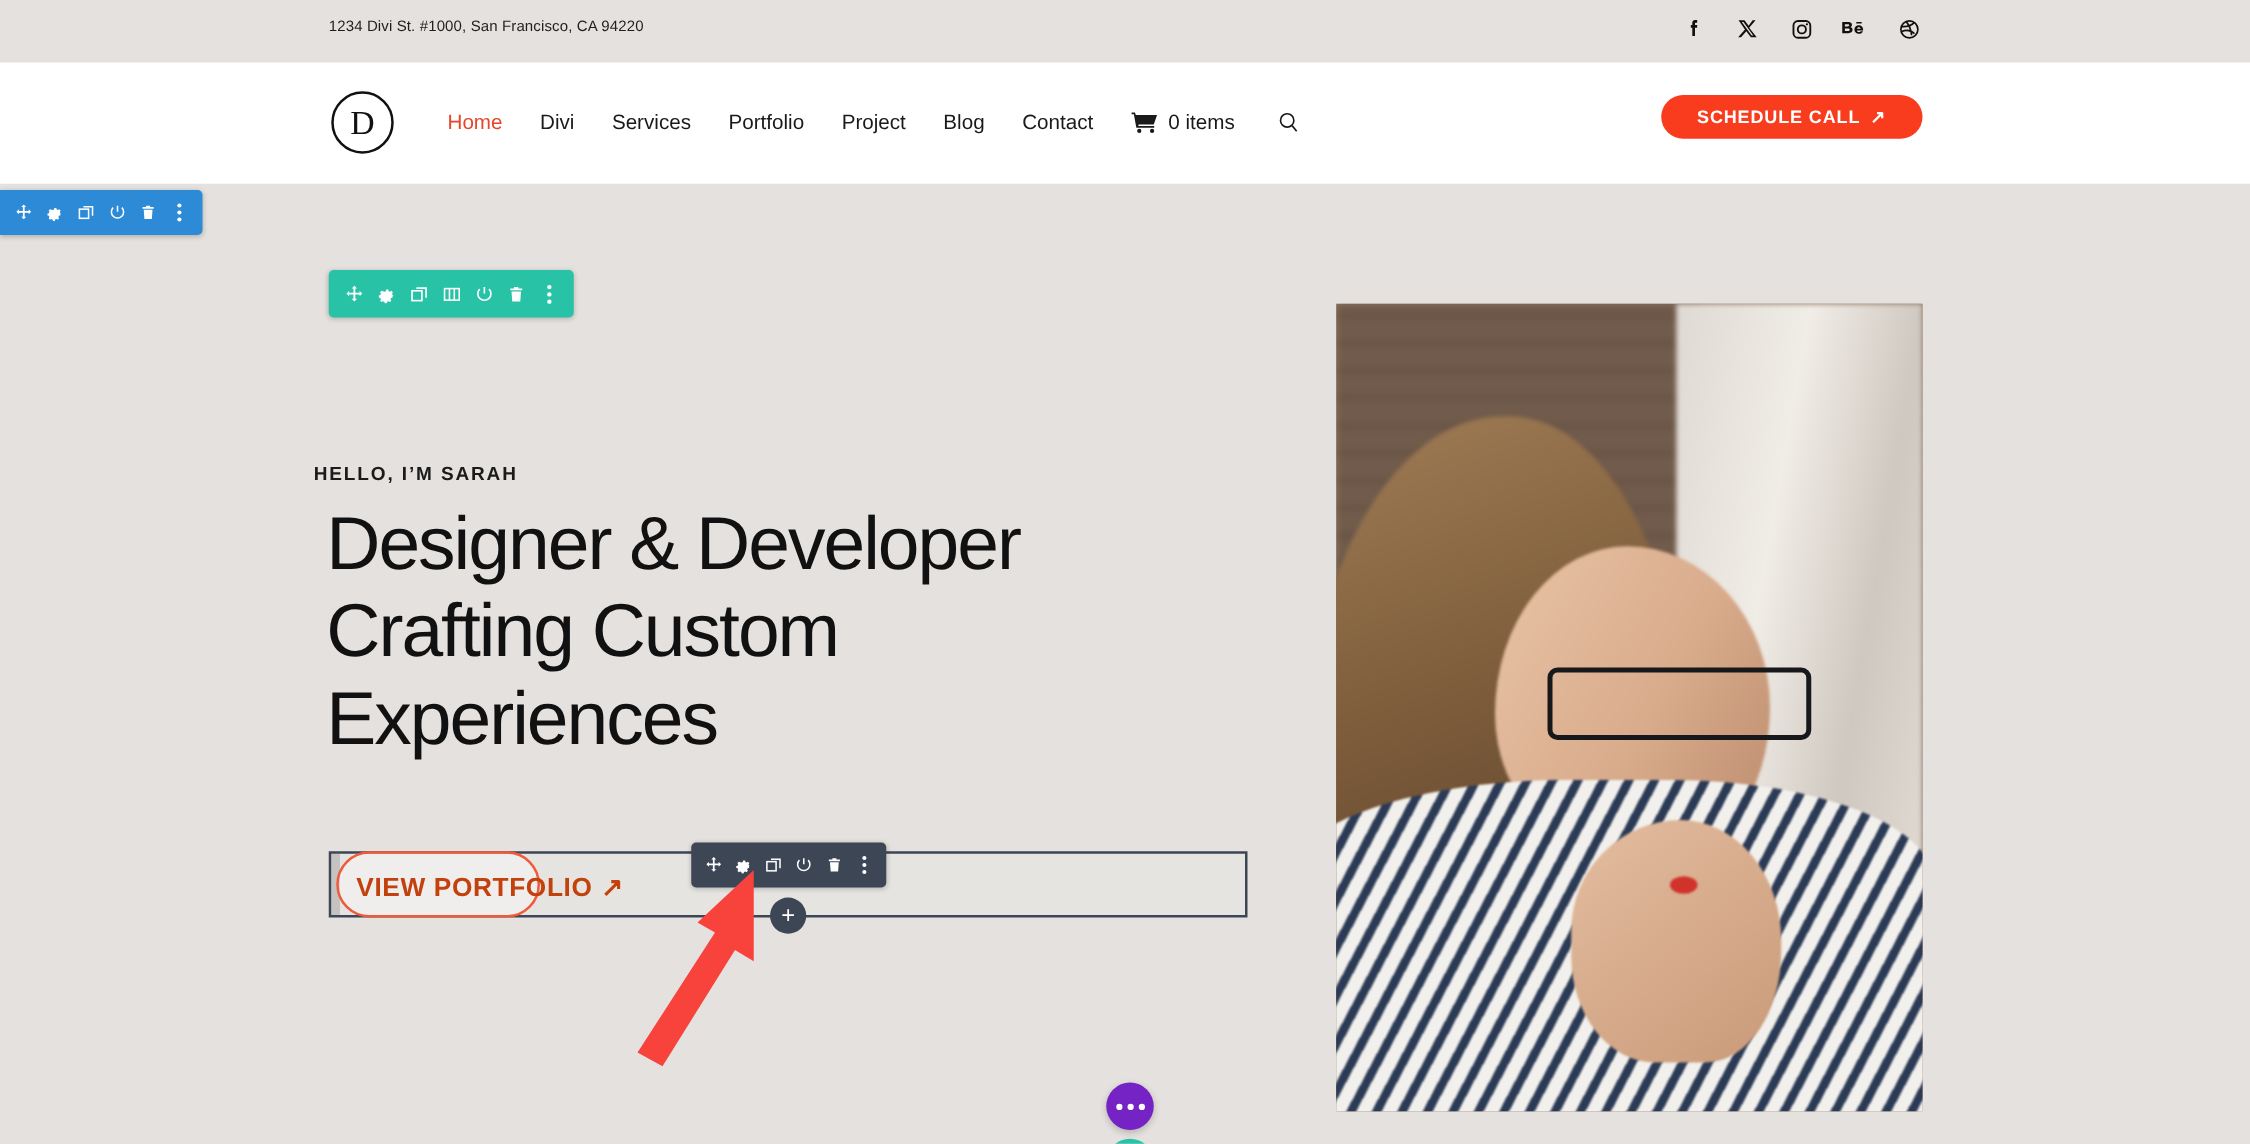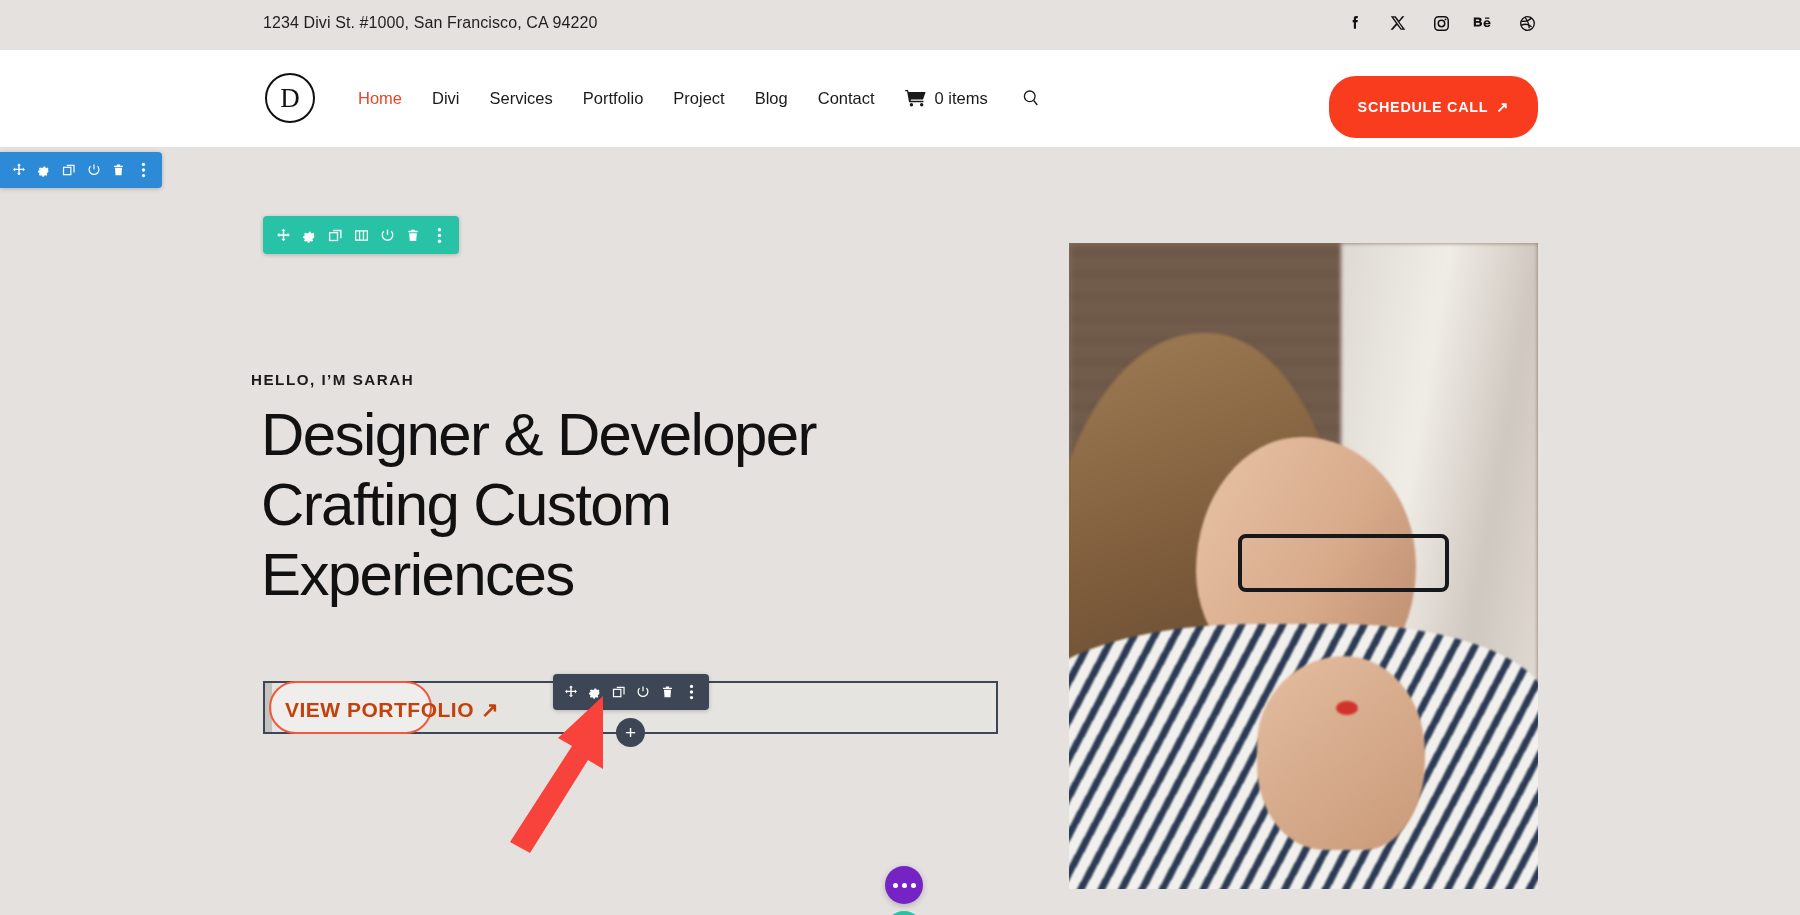--- a/index.html
+++ b/index.html
@@ -11,21 +11,21 @@
   }
   #page { position: relative; width: 1800px; height: 915px; background: #e4e1de; }
 
   
   .topbar {
     position: absolute; top: 0; left: 0; width: 1800px; height: 50px;
     background: #e4e1de;
   }
   .topbar-address {
     position: absolute; left: 263px; top: 14px;
-    font-size: 16px; color: #1f1f1f; letter-spacing: .1px;
+    font-size: 12px; color: #1f1f1f; letter-spacing: .1px;
   }
   .socials {
     position: absolute; right: 262px; top: 12px;
     display: flex; align-items: center; gap: 21px;
   }
   .soc { width: 22px; height: 22px; display: flex; align-items: center; justify-content: center; color: #111; cursor: pointer; }
   .soc svg { display: block; }
 
   
   .nav {
@@ -45,21 +45,21 @@
     font-size: 16.5px; color: #1a1a1a;
   }
   .menu a { padding: 0 13px; text-decoration: none; color: #1a1a1a; white-space: nowrap; cursor: pointer; }
   .menu a.active { color: #e8462a; }
   .cart { display: flex; align-items: flex-start; gap: 8px; padding: 0 13px; cursor: pointer; }
   .cart-icon { color: #1a1a1a; display: flex; }
   .search-icon { margin-left: 16px; color: #1a1a1a; display: flex; cursor: pointer; }
   .cta {
     position: absolute; right: 262px; top: 26px;
     background: #fa3c1e; color: #fff; border: none; border-radius: 27px;
-    height: 62px; padding: 0 29px;
+    height: 35px; padding: 0 29px;
     font-family: "Liberation Sans", sans-serif;
     font-size: 14.4px; font-weight: bold; letter-spacing: .7px;
     display: flex; align-items: center; gap: 8px; cursor: pointer;
   }
 
   
   .dtool {
     position: absolute; display: flex; align-items: center;
     border-radius: 4px; box-shadow: 0 1px 4px rgba(0,0,0,.22);
     color: #fff;

